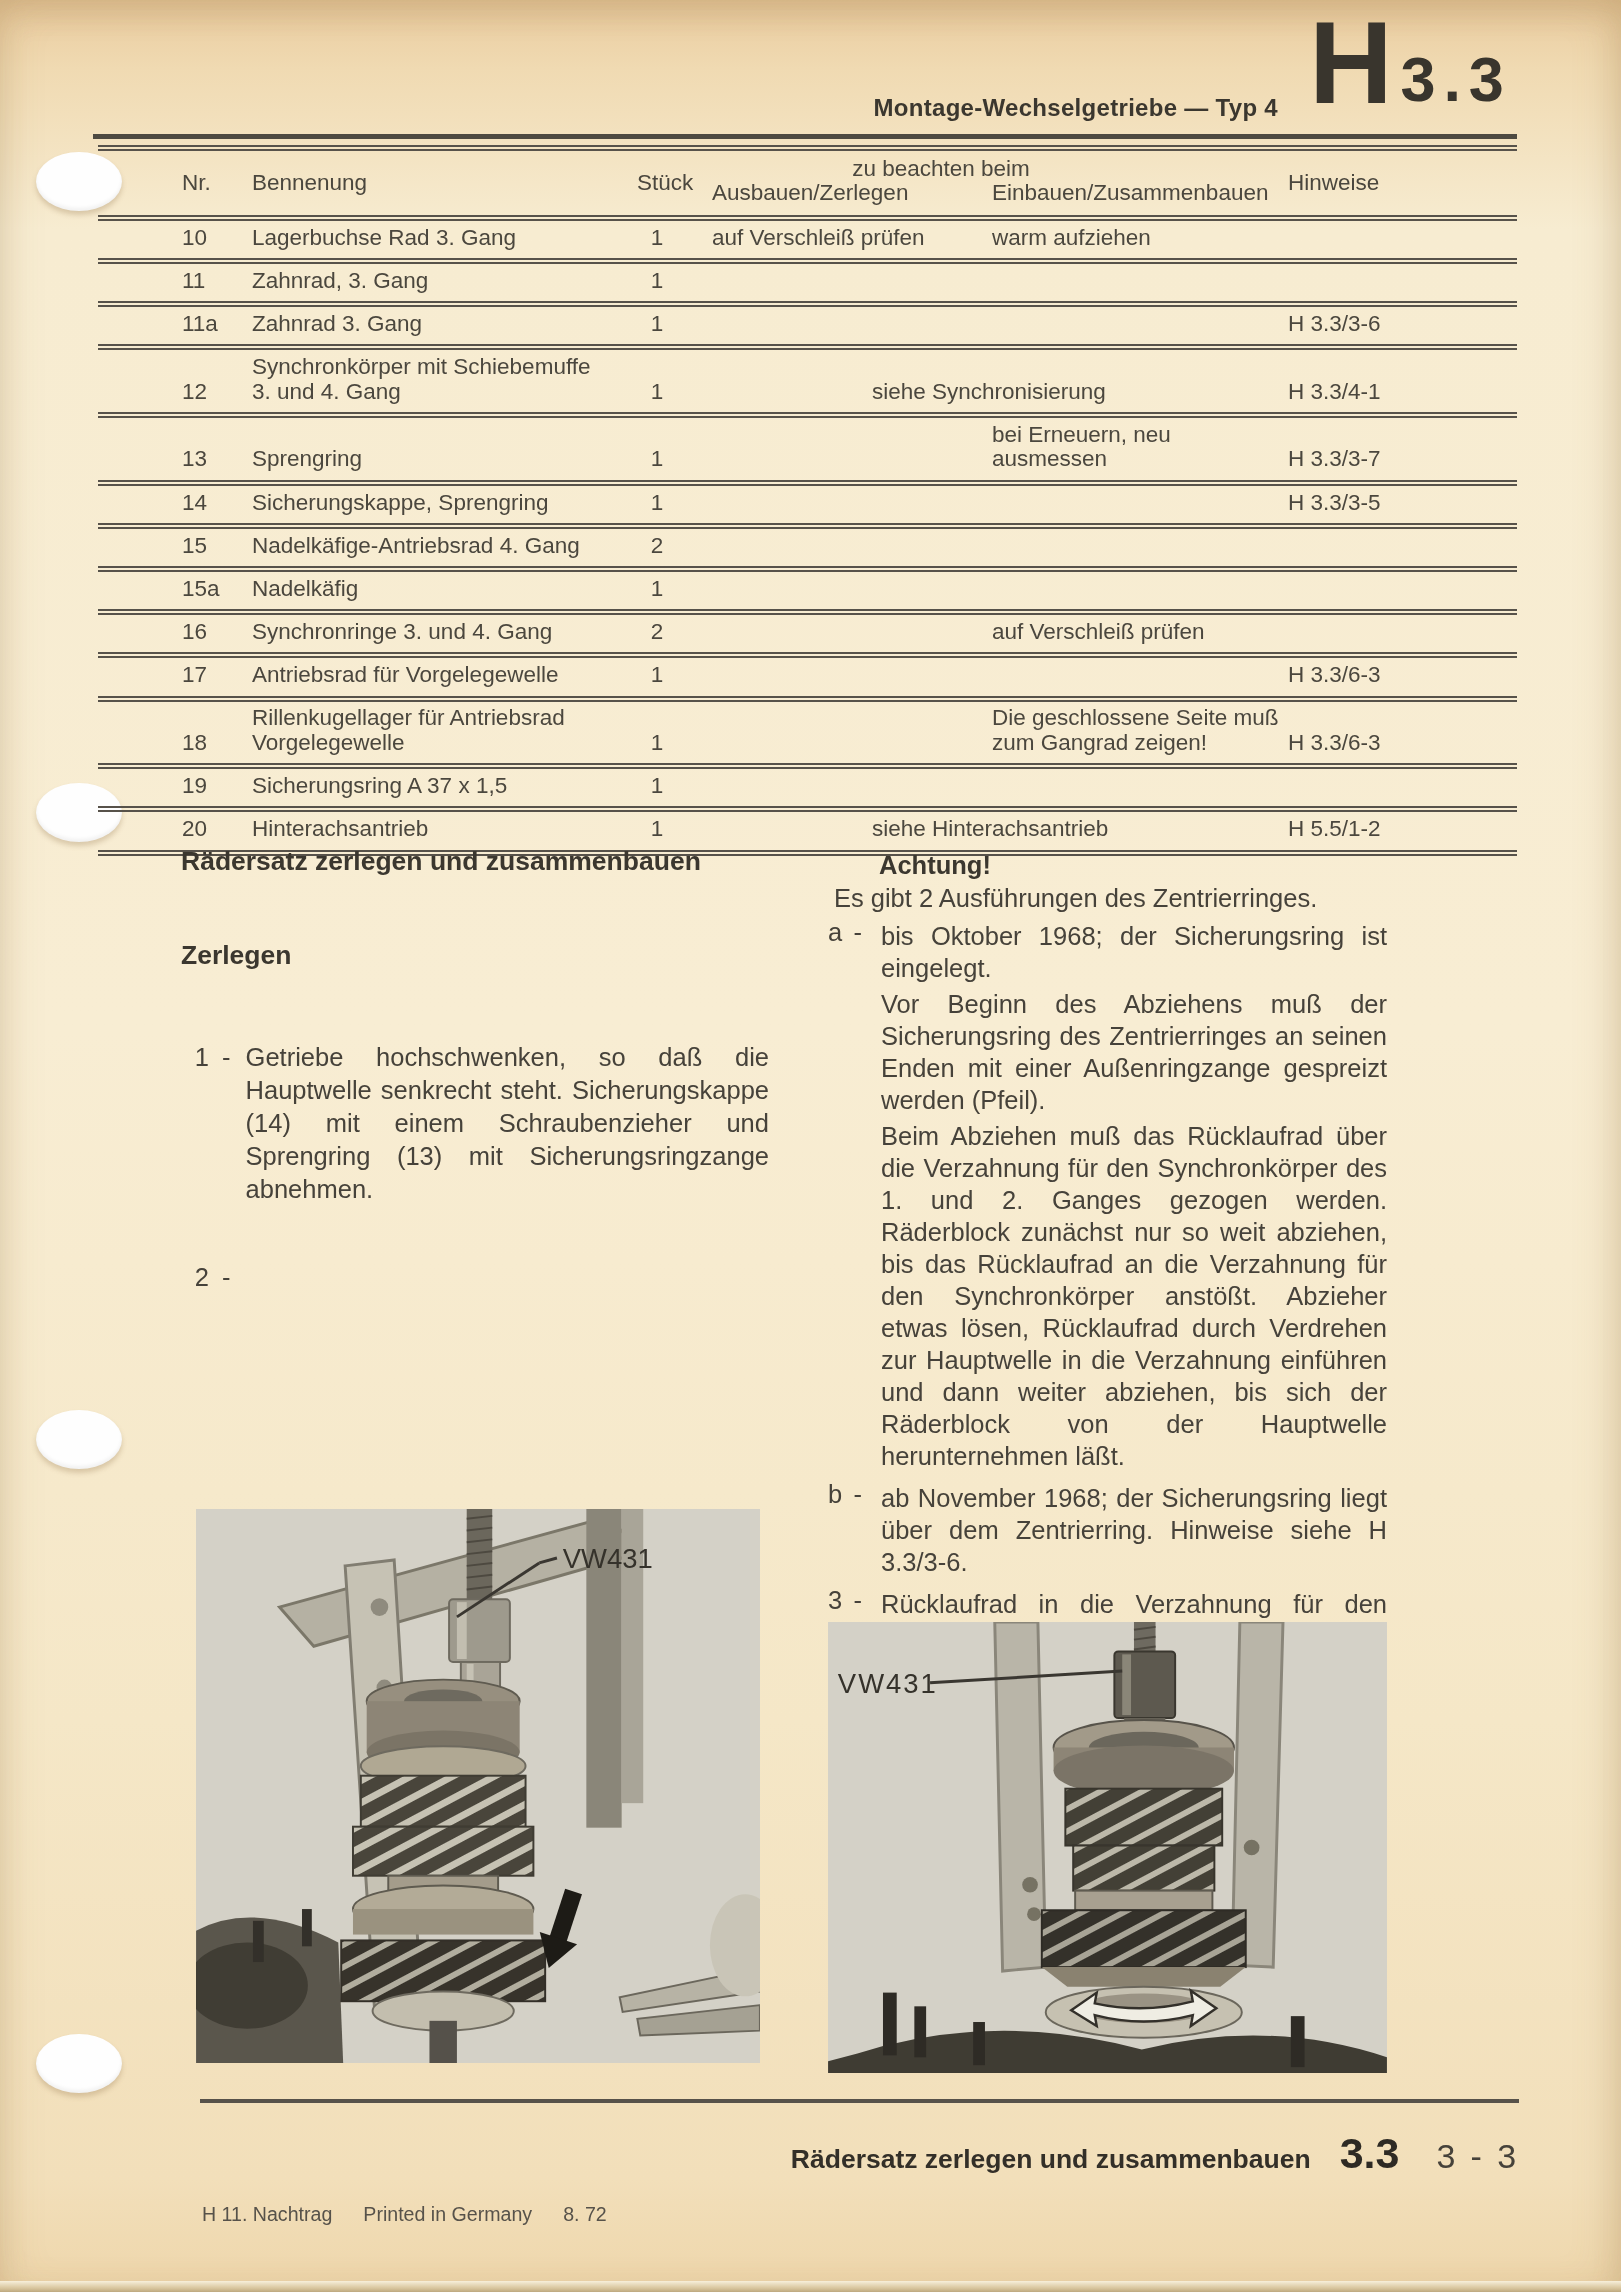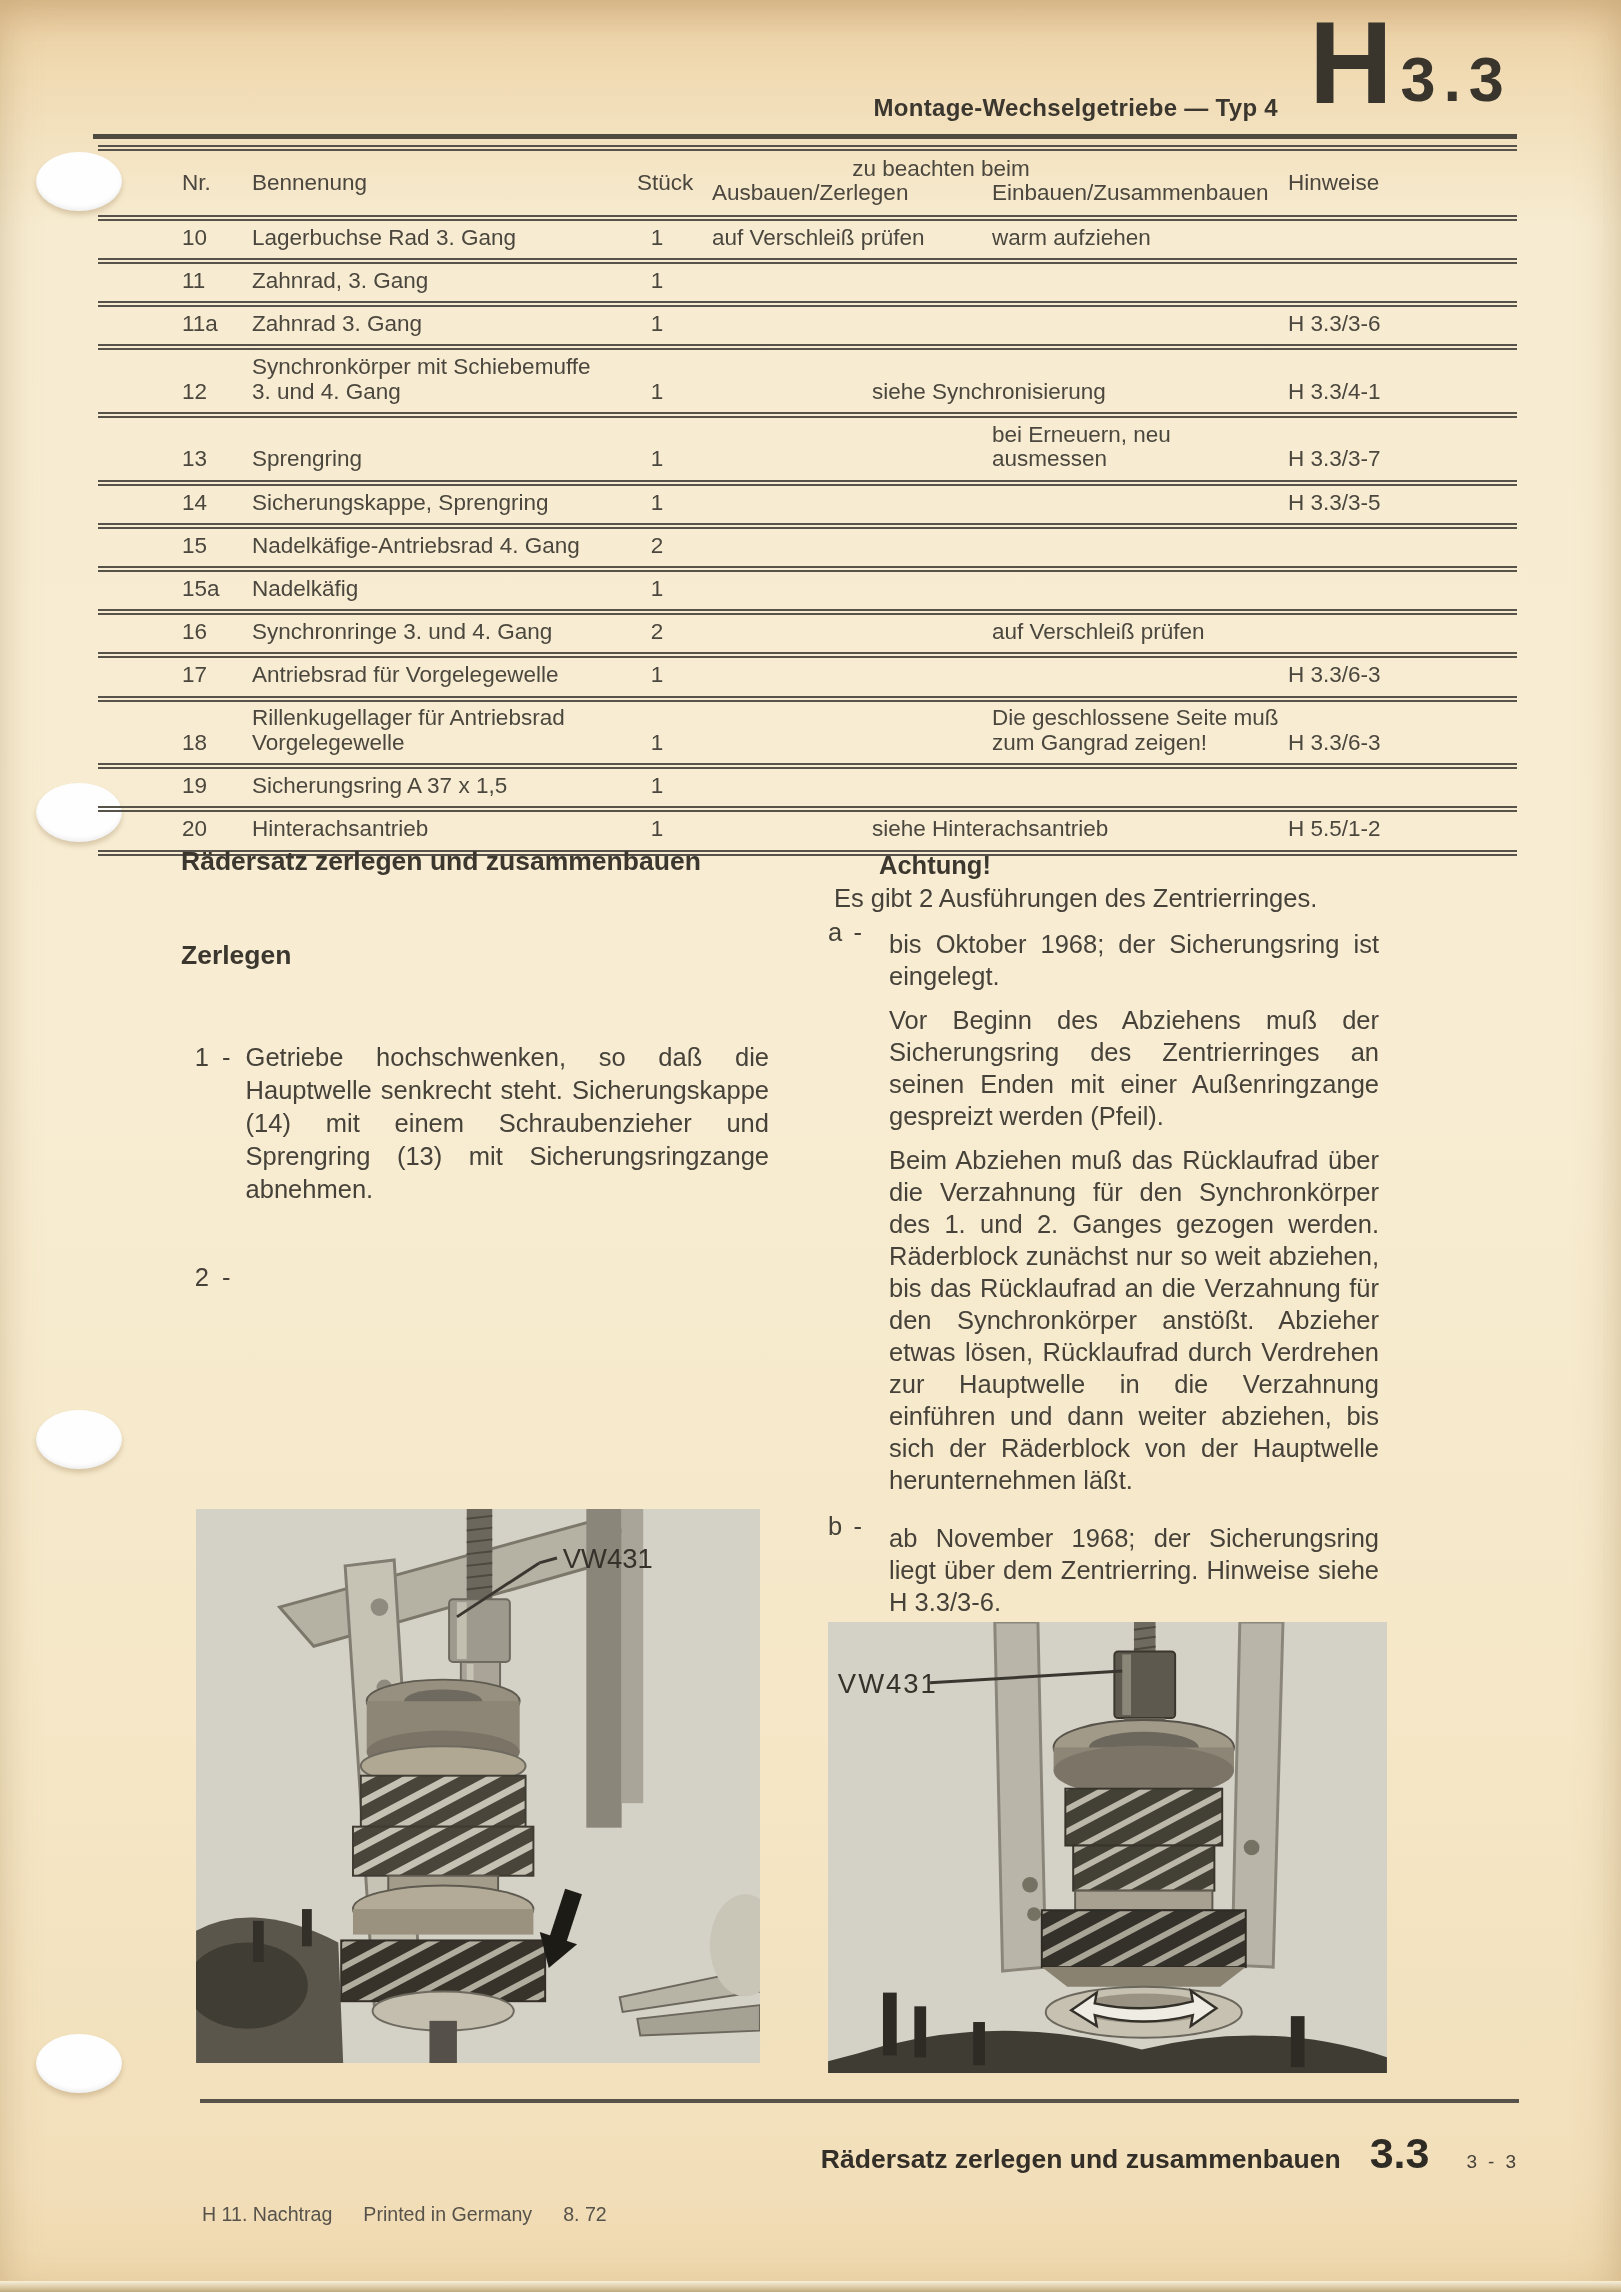--- a/index.html
+++ b/index.html
@@ -52,34 +52,34 @@
   .step-dash{width:23.5px;flex-shrink:0;}
   .step-text{flex:1;text-align:justify;}
 
   .rightcol{position:absolute;left:828px;top:849px;width:563px;font-size:25.5px;line-height:32px;}
   .warn-title{font-weight:bold;color:#3b372f;margin-left:51px;}
   .warn-intro{margin-left:5.9px;margin-top:1px;}
   .r-item{display:flex;margin-top:2px;}
   .r-label{width:25.5px;flex-shrink:0;}
   .r-dash{width:23.5px;flex-shrink:0;}
   .r-text{flex:1;text-align:justify;}
-  .r-text p{margin:12px;}
+  .r-text p{margin:4px;}
 
   
   .photo{position:absolute;background:#d4d1c7;}
   .photo svg{display:block;}
   .photo-left{left:196px;top:1509px;width:564px;height:554px;}
   .photo-right{left:828px;top:1622px;width:559px;height:451px;}
 
   
   .footer-rule{position:absolute;left:200px;top:2099px;width:1319px;height:3.9px;background:#57524a;}
   .footer{position:absolute;right:102px;top:2129px;display:flex;align-items:baseline;}
   .footer-title{font-size:26.5px;font-weight:bold;color:#332f28;}
   .footer-section{font-size:43px;font-weight:bold;color:#2e2a24;margin-left:29px;}
-  .footer-page{font-size:19px;color:#46423a;letter-spacing:2.9px;margin-left:37px;}
+  .footer-page{font-size:34px;color:#46423a;letter-spacing:2.9px;margin-left:37px;}
   .imprint{position:absolute;left:202px;top:2203px;display:flex;font-size:19.6px;color:#57524a;}
   .imprint span + span{margin-left:31px;}
 </style>
 </head>
 <body>
 
 <div class="page">
 
   <div class="hole" style="top:152px"></div>
   <div class="hole" style="top:783px"></div>

